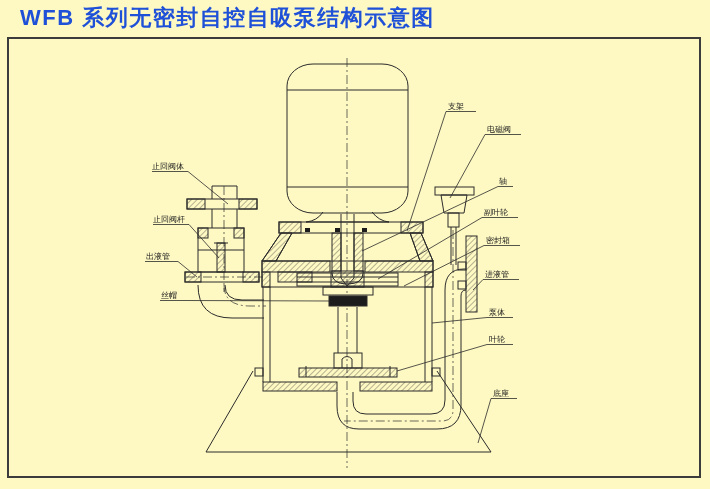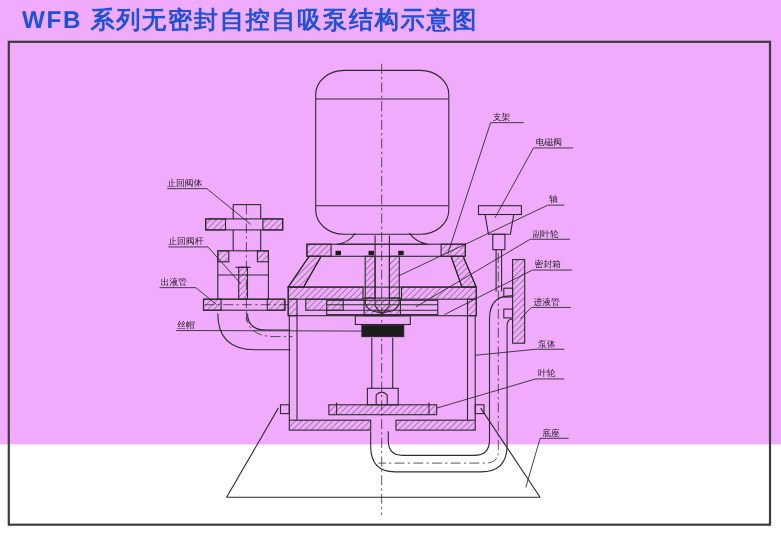--- a/index.html
+++ b/index.html
@@ -1,17 +1,17 @@
 <!DOCTYPE html>
 <html><head>
 <meta charset="utf-8">
 <style>
   html,body{margin:0;padding:0;background:#ffffff;width:710px;height:489px;overflow:hidden;
     font-family:"Liberation Sans","DejaVu Sans",sans-serif;}
-  .stage{position:relative;width:710px;height:404px;background:#f0abfc;}
+  .stage{position:relative;width:710px;height:489px;background:#fef9c3;}
   .title{position:absolute;left:20px;top:3px;font-size:22px;font-weight:bold;
     color:#1e50d8;letter-spacing:1.5px;white-space:nowrap;}
   svg text{font-family:"Liberation Sans","DejaVu Sans",sans-serif;font-size:8px;fill:#1c1c1c;}
   svg{position:absolute;left:0;top:0;}
 </style>
 </head>
 <body>
 
 <div class="stage">
   <div class="title">WFB 系列无密封自控自吸泵结构示意图</div>

